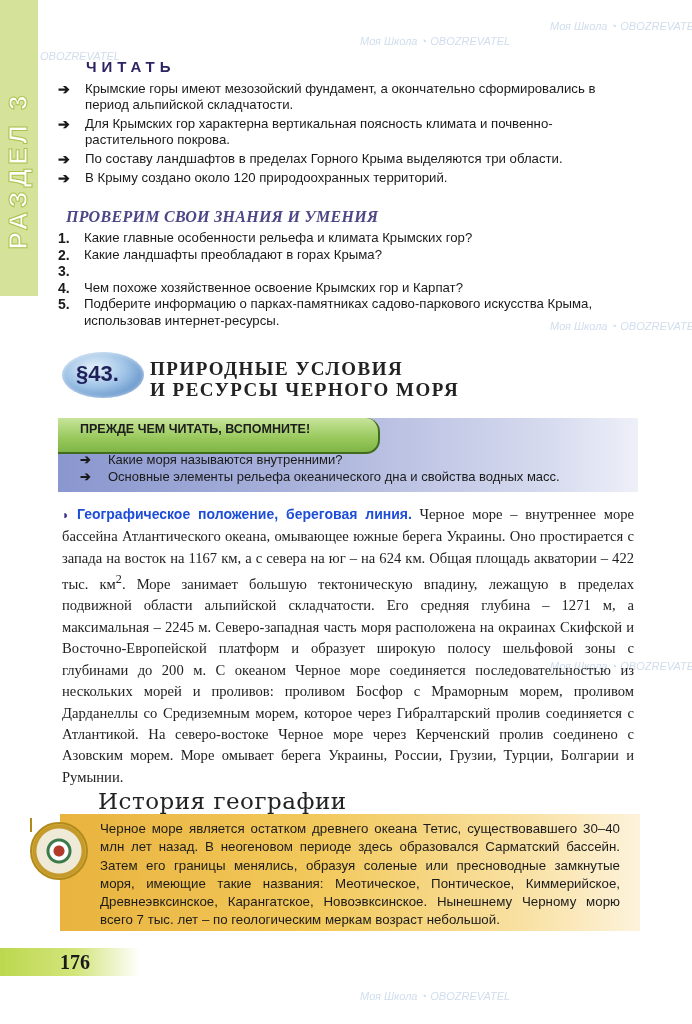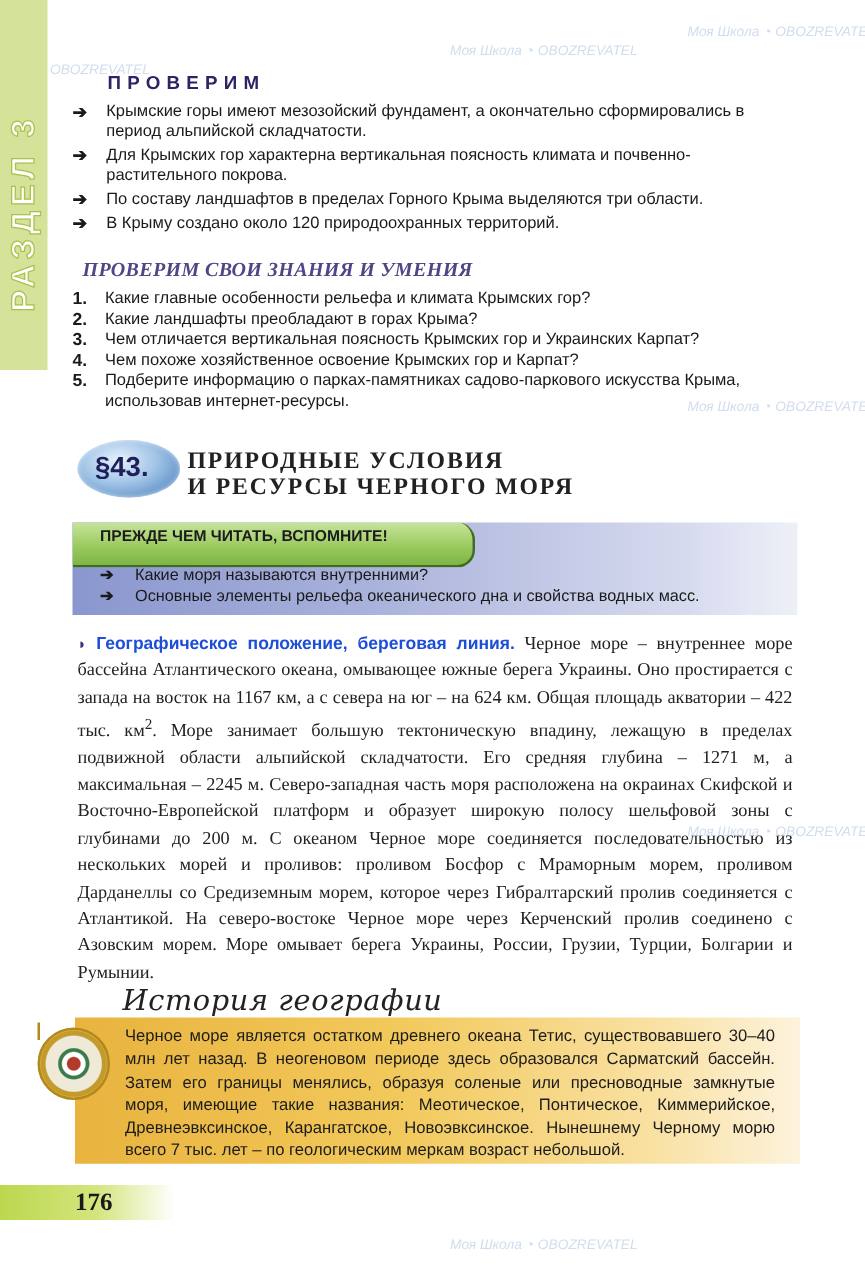--- a/index.html
+++ b/index.html
@@ -43,21 +43,21 @@
   .recall ul { position: absolute; left: 22px; top: 33px; }
   .recall li { list-style: none; display: flex; font-size: 13px; line-height: 17px; }
   .recall .arr { width: 28px; flex: none; font-weight: bold; }
 
   .body-text { position: absolute; left: 62px; top: 504px; width: 572px; font-family: "Liberation Serif", serif;
     font-size: 14.6px; line-height: 21.4px; text-align: justify; color: #222; }
   .lead { font-family: "Liberation Sans", sans-serif; font-weight: bold; color: #1d4ed8; font-size: 14px; }
   .bullet { color: #3a2e7e; font-size: 12px; }
 
   .history { position: absolute; left: 58px; top: 800px; width: 590px; height: 135px; }
-  .history-title { position: absolute; left: 40px; top: -12px; font-family: "DejaVu Serif", serif; font-style: italic;
+  .history-title { position: absolute; left: 40px; top: -12px; font-family: "DejaVu Serif", serif; 
     font-size: 23px; color: #222; letter-spacing: 0.5px; }
   .history-box { position: absolute; left: 2px; top: 14px; width: 580px; height: 117px;
     background: linear-gradient(90deg, #e9b33e 0%, #f2c95c 45%, #f9e1a3 80%, #fdf3dc 100%); }
   .history-text { position: absolute; left: 40px; top: 6px; width: 520px; font-size: 13.3px; line-height: 18.3px;
     text-align: justify; color: #1c1c1c; }
   .compass { position: absolute; left: -30px; top: 8px; width: 58px; height: 58px; border-radius: 50%;
     background: radial-gradient(circle, #b23a2a 0 5px, #ffffff 6px 9px, #3b7a4a 10px 12px, #efe9d7 13px 22px, #c49a2c 23px 26px, #e2b73e 27px);
     border: 2px solid #b08a1c; }
   .compass-tip { position: absolute; left: -2px; top: -6px; width: 2px; height: 14px; background: #b08a1c; }
 
@@ -79,21 +79,21 @@
 <div class="wm" style="left:550px;top:660px;"><span>Моя Школа</span> ◔ <span>OBOZREVATEL</span></div>
 <div class="wm" style="left:360px;top:990px;"><span>Моя Школа</span> ◔ <span>OBOZREVATEL</span></div>
 
 <div class="side-stripe">
   <div class="side-label">
     <span>РАЗДЕЛ 3</span>
   </div>
 </div>
 
 <div class="summary">
-  <h2>ПРОВЕРИМ</h2>
+  <h2>ЧИТАТЬ</h2>
   <ul class="arrow-list">
     <li>
         <span class="arr">➔</span>
         <span>Крымские горы имеют мезозойский фундамент, а окончательно сформировались в период альпийской складчатости.</span>
       </li>
     <li>
         <span class="arr">➔</span>
         <span>Для Крымских гор характерна вертикальная поясность климата и почвенно-растительного покрова.</span>
       </li>
     <li>
@@ -113,21 +113,20 @@
     <li>
         <span class="n">1.</span>
         <span>Какие главные особенности рельефа и климата Крымских гор?</span>
       </li>
     <li>
         <span class="n">2.</span>
         <span>Какие ландшафты преобладают в горах Крыма?</span>
       </li>
     <li>
         <span class="n">3.</span>
-        <span>Чем отличается вертикальная поясность Крымских гор и Украинских Карпат?</span>
       </li>
     <li>
         <span class="n">4.</span>
         <span>Чем похоже хозяйственное освоение Крымских гор и Карпат?</span>
       </li>
     <li>
         <span class="n">5.</span>
         <span>Подберите информацию о парках-памятниках садово-паркового искусства Крыма, использовав интернет-ресурсы.</span>
       </li>
   </ol>

